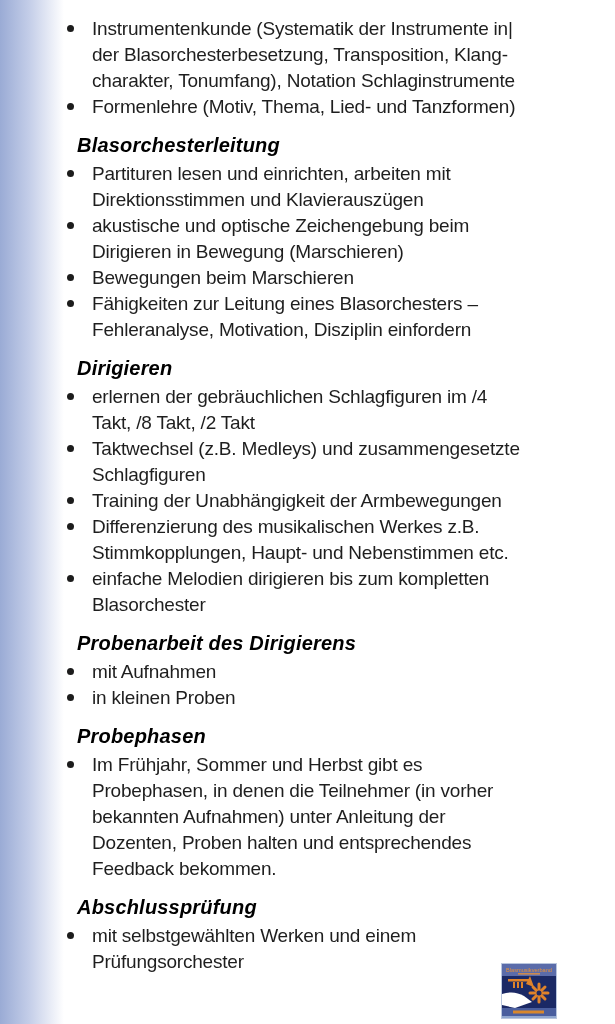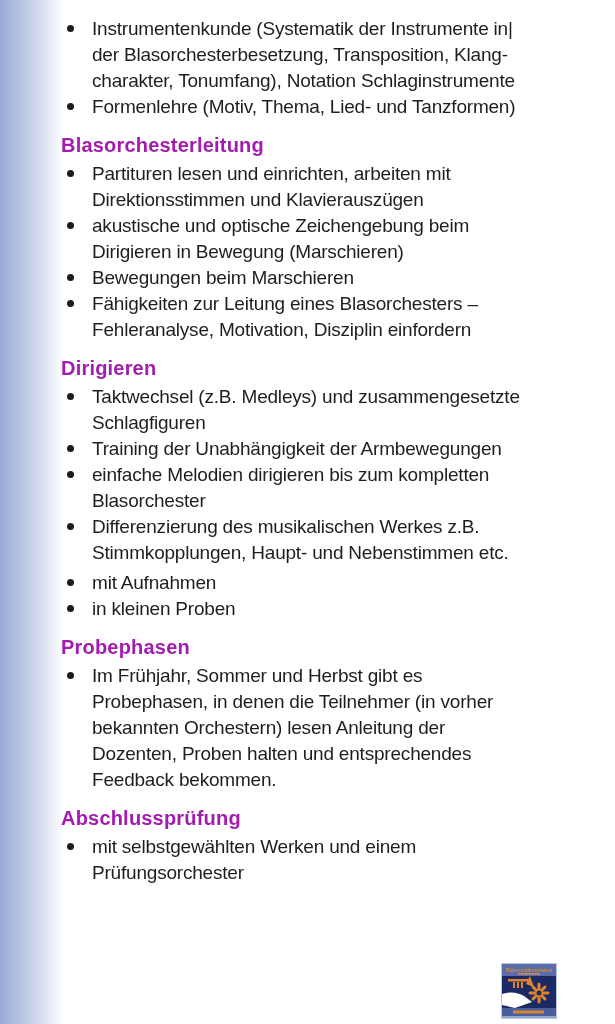--- a/index.html
+++ b/index.html
@@ -9,23 +9,24 @@
     font-family:"Liberation Sans", sans-serif;
   }
   .edge-gradient{
     position:absolute;left:0;top:0;width:64px;height:1024px;
     background:linear-gradient(90deg,#9aabd5 0%,#c3cde8 45%,#ffffff 100%);
   }
   .content{
     position:absolute;left:61px;top:12px;width:510px;
   }
   .sec-heading{
-    font-size:20px;font-weight:bold;color:#a21caf;
-    line-height:24px;margin:13px 0 3px 0;letter-spacing:0.2px;
+    font-size:20px;font-weight:bold;color:#000000;
+    line-height:24px;margin:13px 0 3px 16px;letter-spacing:0.2px;
     white-space:nowrap;
+    font-style:italic;
   }
   .ul{margin:4px;}
   .item{position:relative;padding-left:27px;}
   .dot{
     position:absolute;left:2px;top:9px;width:7px;height:7px;
     border-radius:50%;background:#1c1c1c;
   }
   .line{
     display:block;font-size:19px;line-height:26px;color:#1e1e1e;
     white-space:nowrap;letter-spacing:-0.2px;
@@ -77,61 +78,67 @@
         <span class="line">Fehleranalyse, Motivation, Disziplin einfordern</span>
       </div>
     </div>
   </div>
 
   <div>
     <div class="sec-heading">Dirigieren</div>
     <div class="ul">
       <div class="item">
         <span class="dot"></span>
+        <span class="line">erlernen der gebräuchlichen Schlagfiguren im /4</span>
+        <span class="line">Takt, /8 Takt, /2 Takt</span>
+      </div>
+      <div class="item">
+        <span class="dot"></span>
         <span class="line">Taktwechsel (z.B. Medleys) und zusammengesetzte</span>
         <span class="line">Schlagfiguren</span>
       </div>
       <div class="item">
         <span class="dot"></span>
         <span class="line">Training der Unabhängigkeit der Armbewegungen</span>
       </div>
       <div class="item">
         <span class="dot"></span>
-        <span class="line">einfache Melodien dirigieren bis zum kompletten</span>
-        <span class="line">Blasorchester</span>
+        <span class="line">Differenzierung des musikalischen Werkes z.B.</span>
+        <span class="line">Stimmkopplungen, Haupt- und Nebenstimmen etc.</span>
       </div>
       <div class="item">
         <span class="dot"></span>
-        <span class="line">Differenzierung des musikalischen Werkes z.B.</span>
-        <span class="line">Stimmkopplungen, Haupt- und Nebenstimmen etc.</span>
+        <span class="line">einfache Melodien dirigieren bis zum kompletten</span>
+        <span class="line">Blasorchester</span>
       </div>
     </div>
   </div>
 
   <div>
+    <div class="sec-heading">Probenarbeit des Dirigierens</div>
     <div class="ul">
       <div class="item">
         <span class="dot"></span>
         <span class="line">mit Aufnahmen</span>
       </div>
       <div class="item">
         <span class="dot"></span>
         <span class="line">in kleinen Proben</span>
       </div>
     </div>
   </div>
 
   <div>
     <div class="sec-heading">Probephasen</div>
     <div class="ul">
       <div class="item">
         <span class="dot"></span>
         <span class="line">Im Frühjahr, Sommer und Herbst gibt es</span>
         <span class="line">Probephasen, in denen die Teilnehmer (in vorher</span>
-        <span class="line">bekannten Orchestern) lesen Anleitung der</span>
+        <span class="line">bekannten Aufnahmen) unter Anleitung der</span>
         <span class="line">Dozenten, Proben halten und entsprechendes</span>
         <span class="line">Feedback bekommen.</span>
       </div>
     </div>
   </div>
 
   <div>
     <div class="sec-heading">Abschlussprüfung</div>
     <div class="ul">
       <div class="item">

